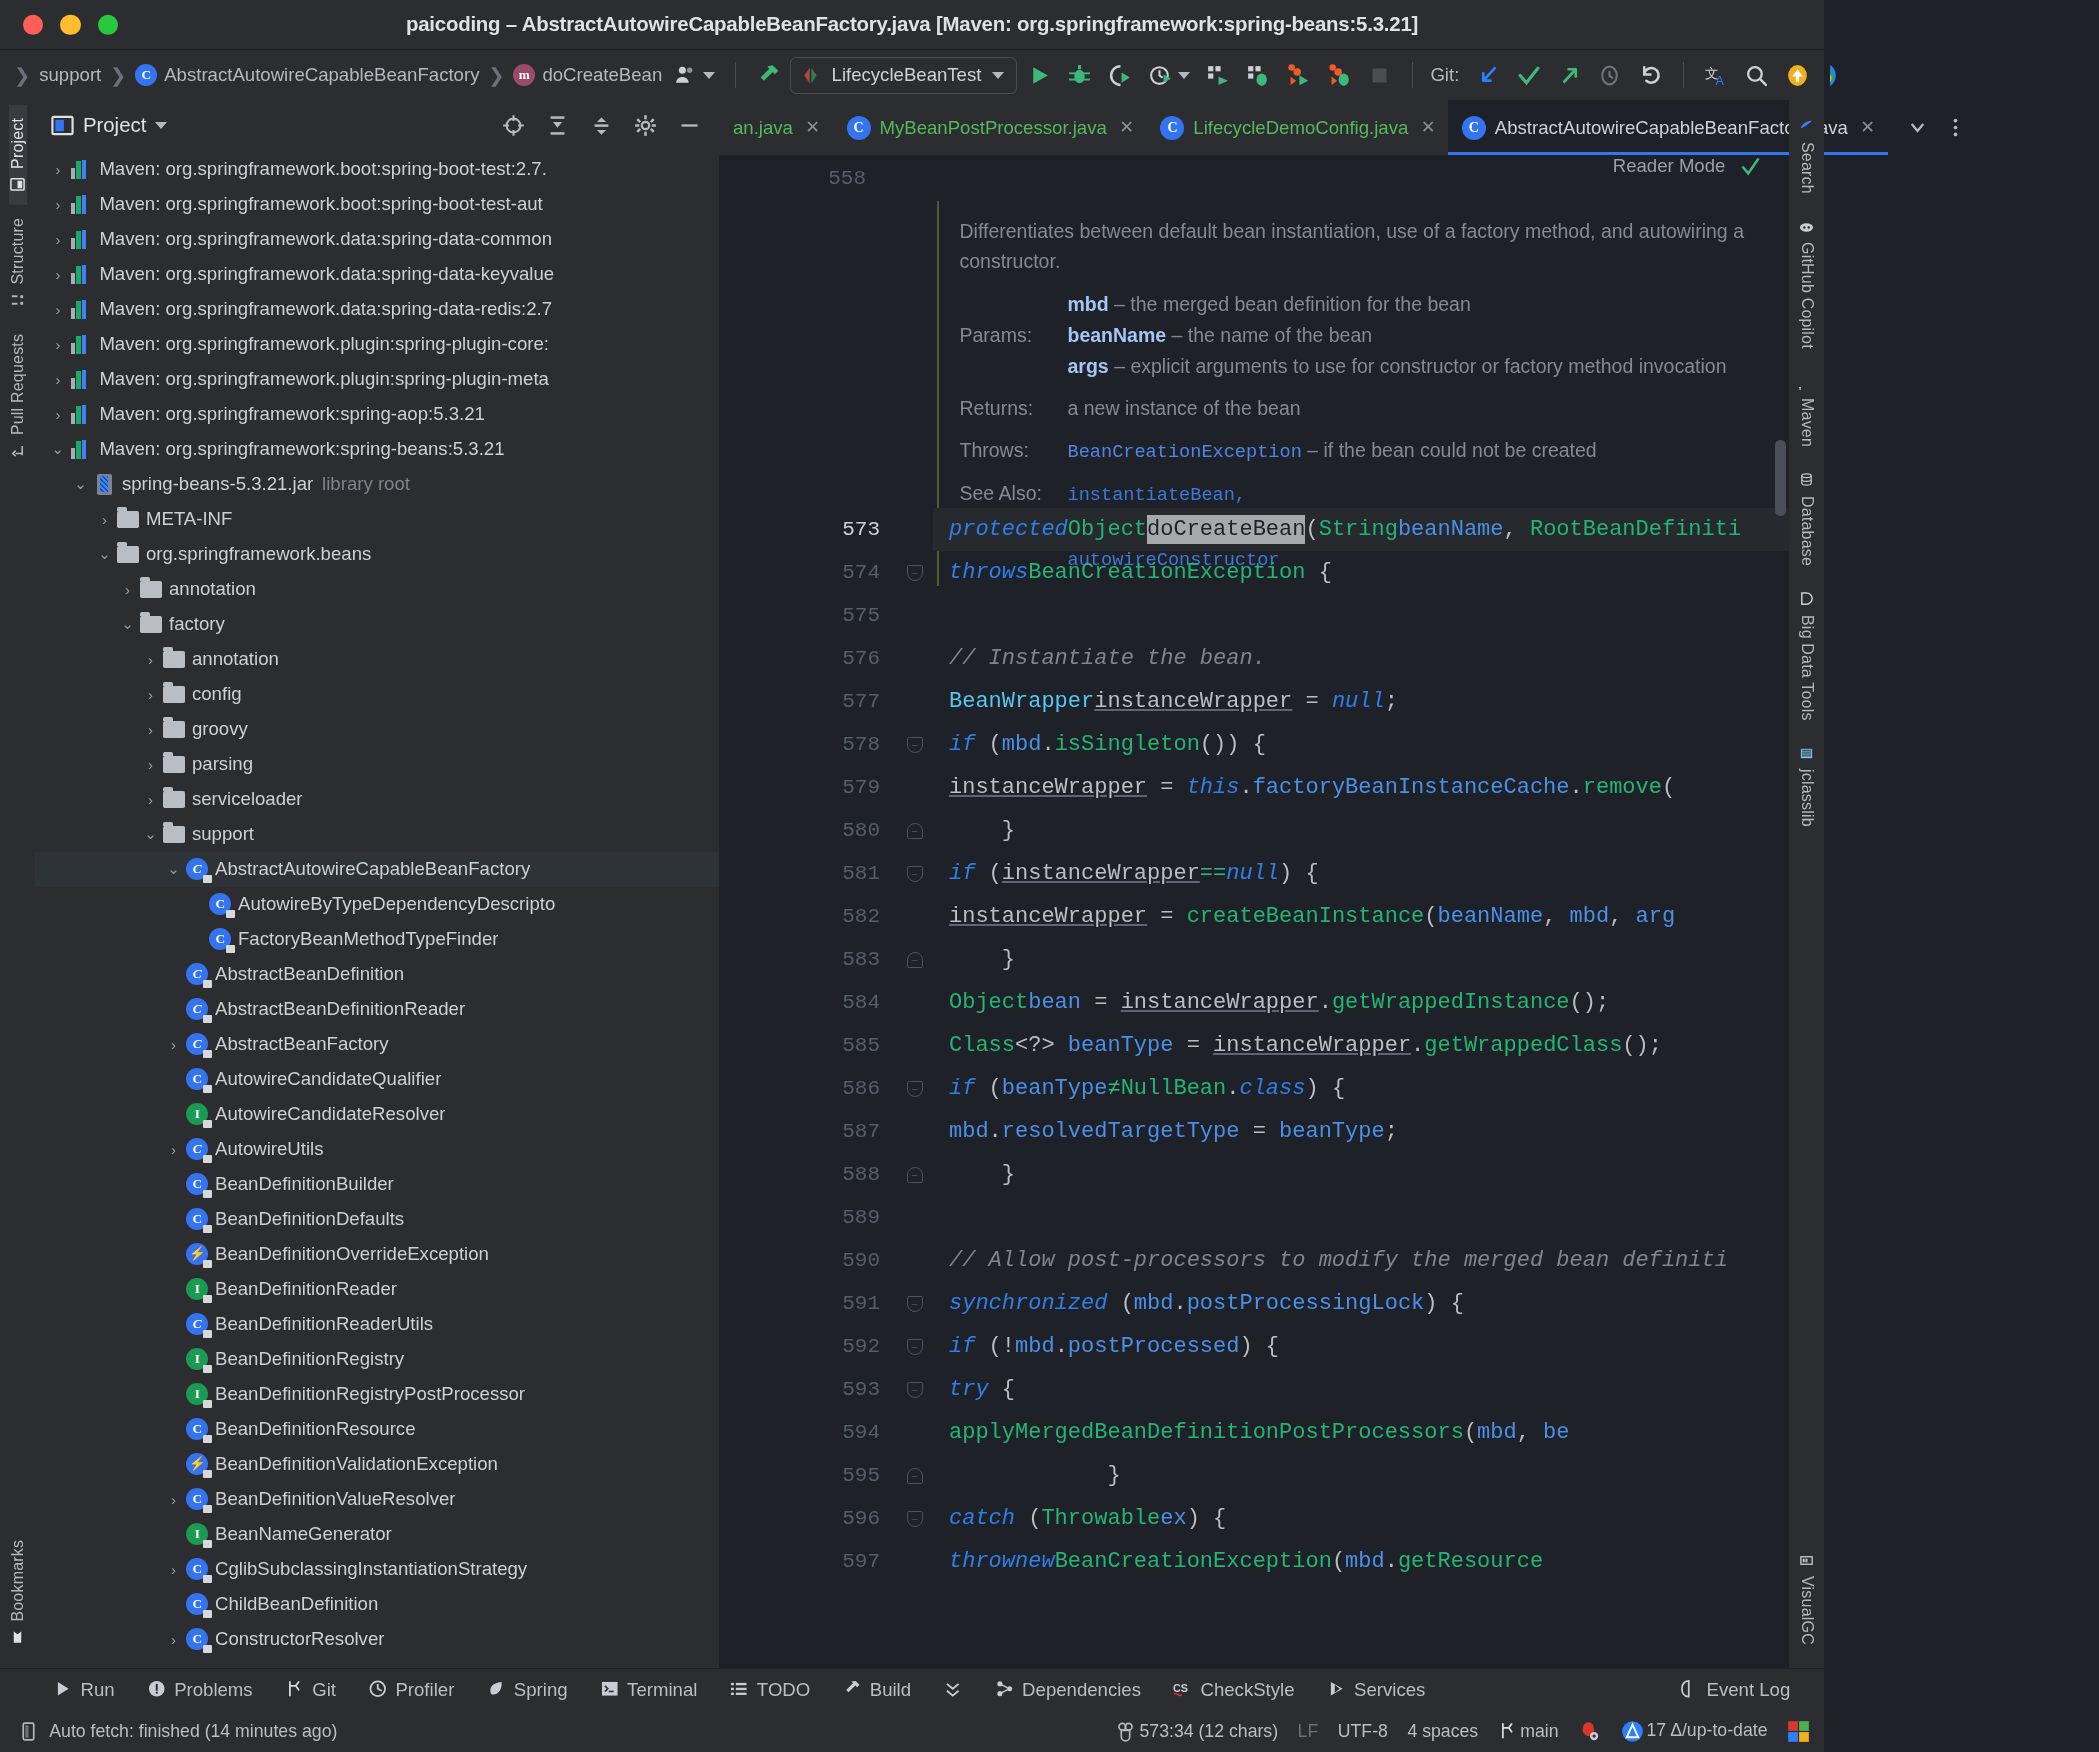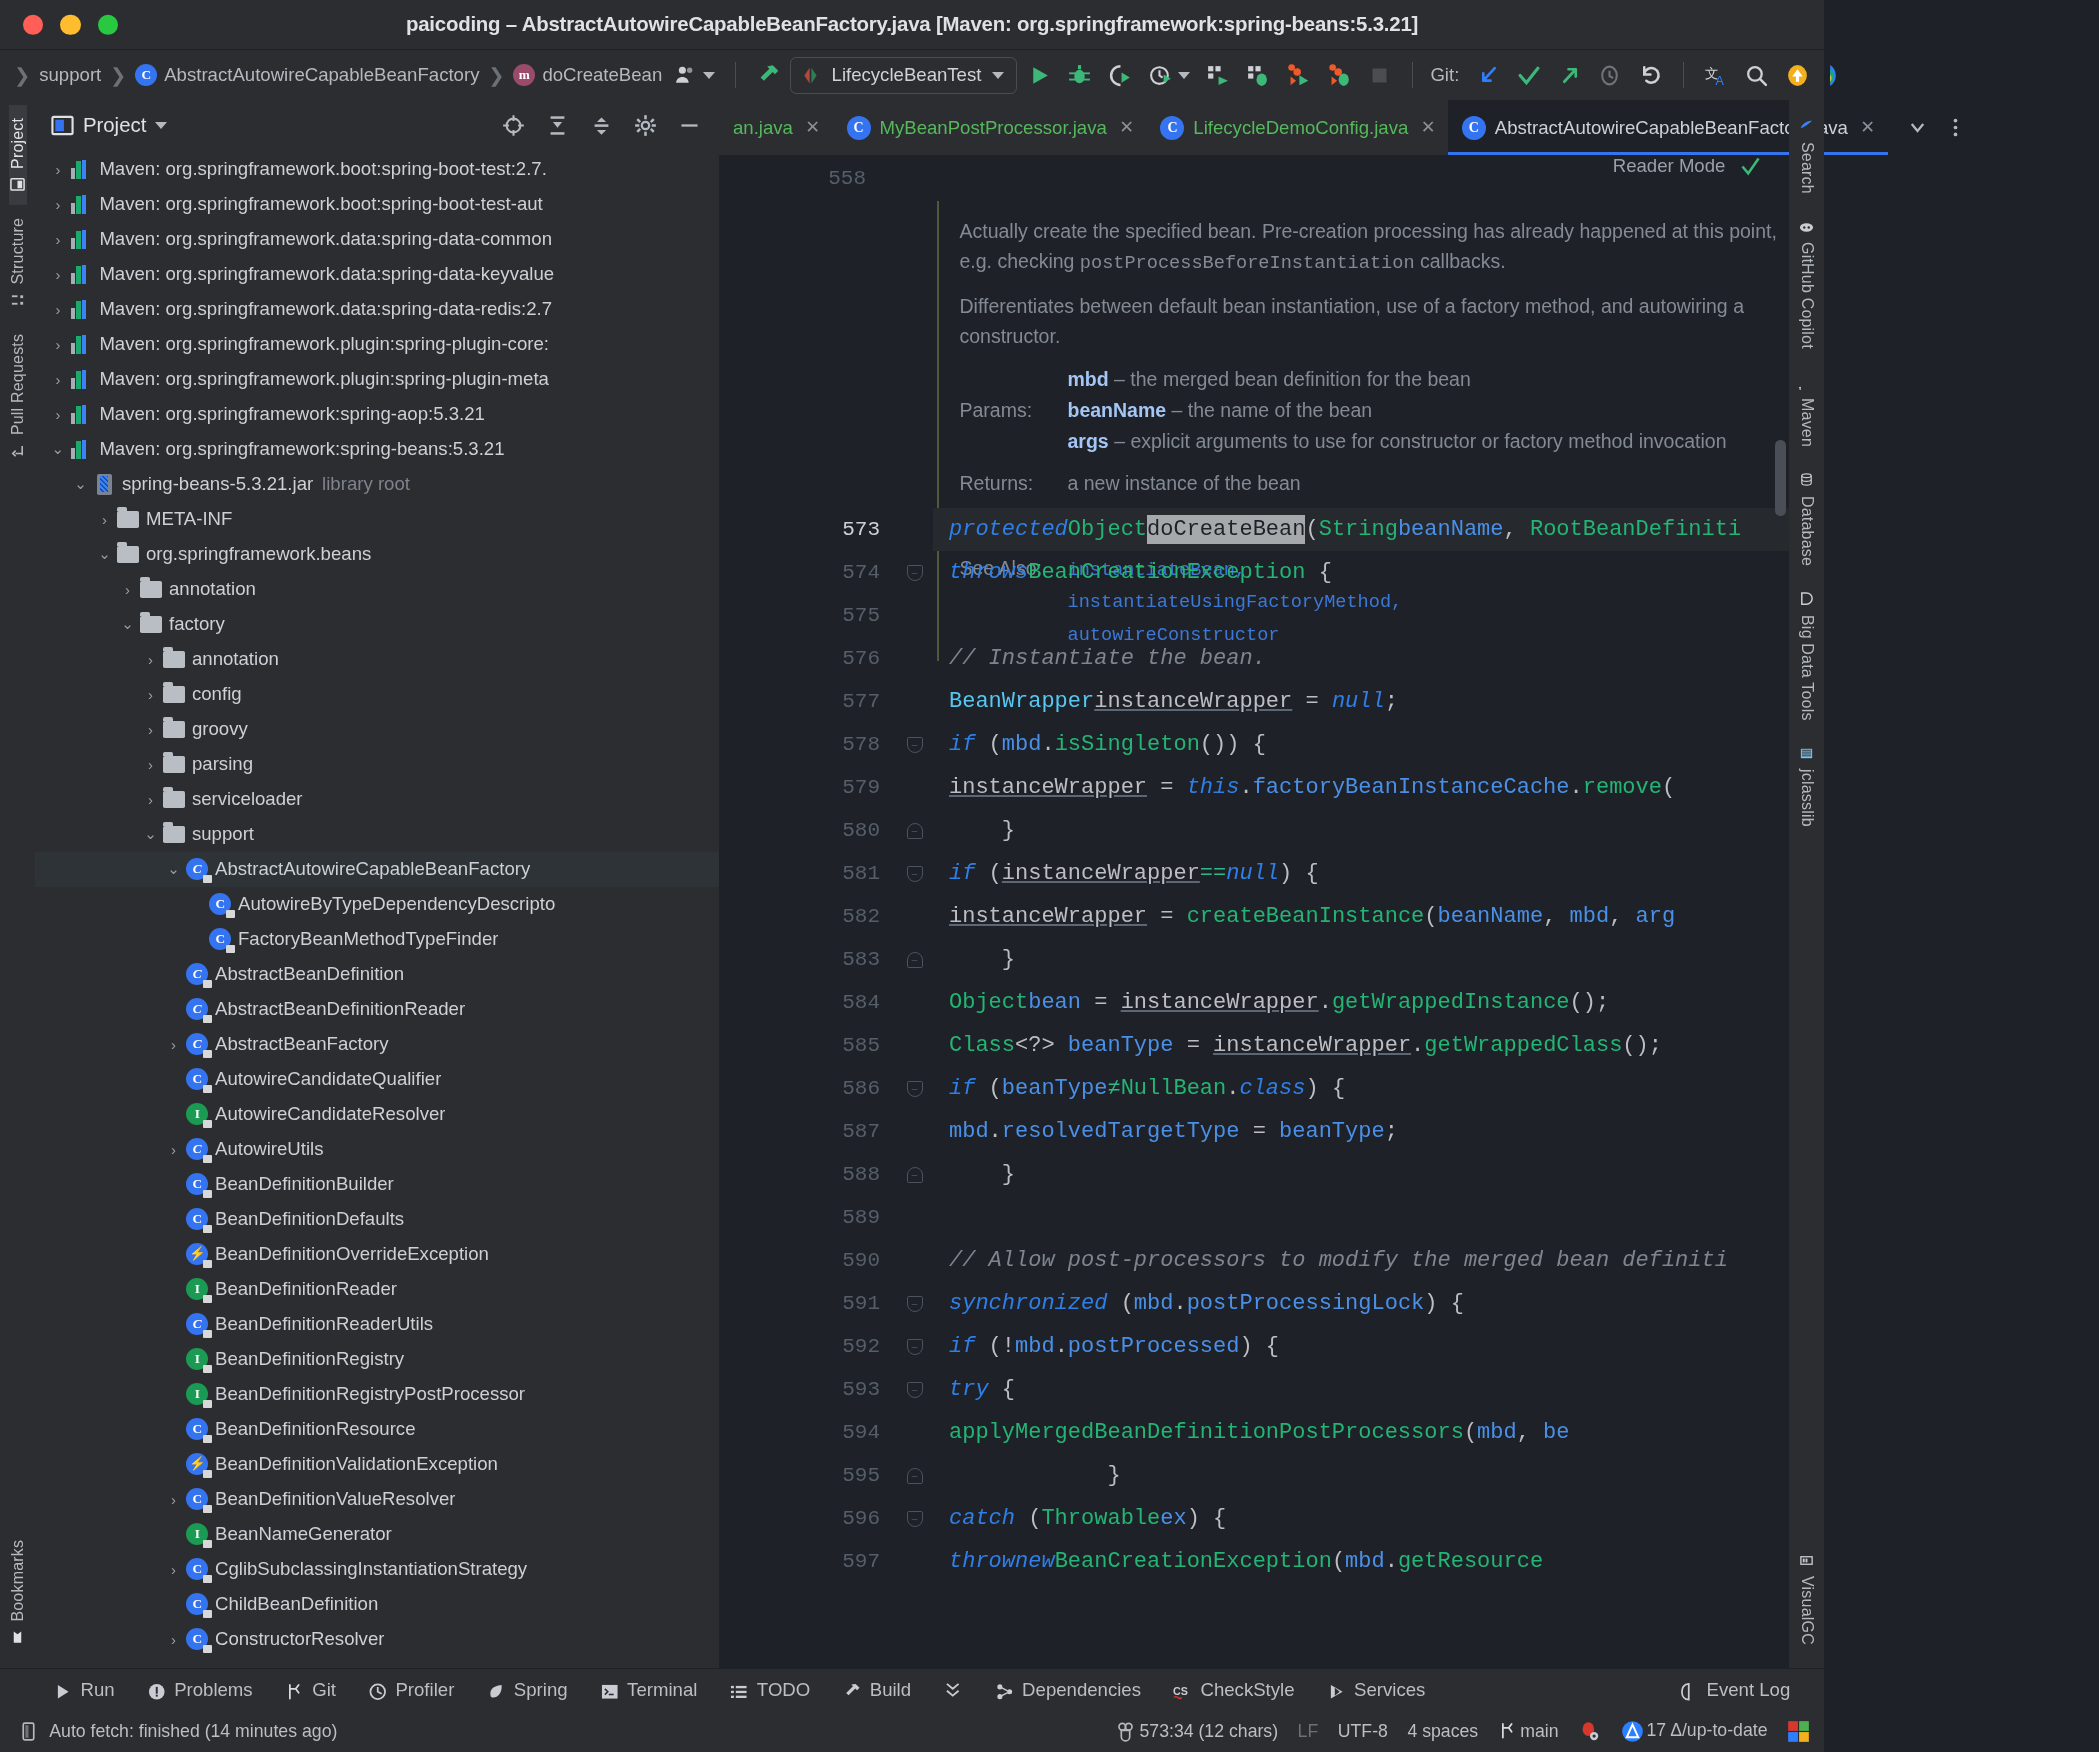--- a/index.html
+++ b/index.html
@@ -172,21 +172,21 @@
   
   .editor-scroll { position:absolute; right:0; top:0; width:19.5px; height:100%; }
   .editor-scroll .thumb { position:absolute; right:3.5px; top:239px; width:10.6px; height:76px; background:#4a4f57; border-radius:5.3px;}
   .hscroll { position:absolute; left:904px; bottom:1.8px; width:355px; height:10.6px; background:#4a4f57; border-radius:5.3px; }
 
   
   .toolwindow-bar {
     height:43px; flex:0 0 43px; background:#2b2d30; display:flex; align-items:center;
     gap:0; padding:0 17.7px 0 37px; border-top:0.9px solid #1e2228; font-size:18.6px; color:#bcbec4;
   }
-  .twitem { display:flex; align-items:flex-end; gap:8px; padding:0 16px; }
+  .twitem { display:flex; align-items:flex-start; gap:8px; padding:0 16px; }
   .tw-spacer{flex:1;}
   .statusbar {
     height:41px; flex:0 0 41px; background:#2b2d30; display:flex; align-items:center;
     font-size:17.7px; color:#bcbec4; padding:0 14px 0 17.7px; gap:0;
   }
   .sb-left { display:flex; align-items:center; gap:10.6px; }
   .sb-right { margin-left:auto; display:flex; align-items:center; gap:19.5px; }
   .sb-item { display:flex; align-items:flex-start; gap:3px; }
   .sb-dim { color:#6b7079; }
 
@@ -970,23 +970,20 @@
               <span class="foldmark up">−</span>
             </div>
             <div class="fline">
               <span class="foldmark down">−</span>
             </div>
             <div class="fline"></div>
           </div>
         <div class="codearea">
 
           <div class="doccomment">
-            <div class="docp">
-              <span>Actually create the specified bean. Pre-creation processing has already happened at this point, e.g. checking </span><span class="mono">postProcessBeforeInstantiation</span><span> callbacks.</span>
-            </div>
             <div class="docp">Differentiates between default bean instantiation, use of a factory method, and autowiring a constructor.</div>
 
             <div class="docrow">
               <span class="lab"></span>
               <span class="val">
                 <span class="pname">mbd</span>
                 <span>– the merged bean definition for the bean</span>
               </span>
             </div>
             <div class="docrow">

